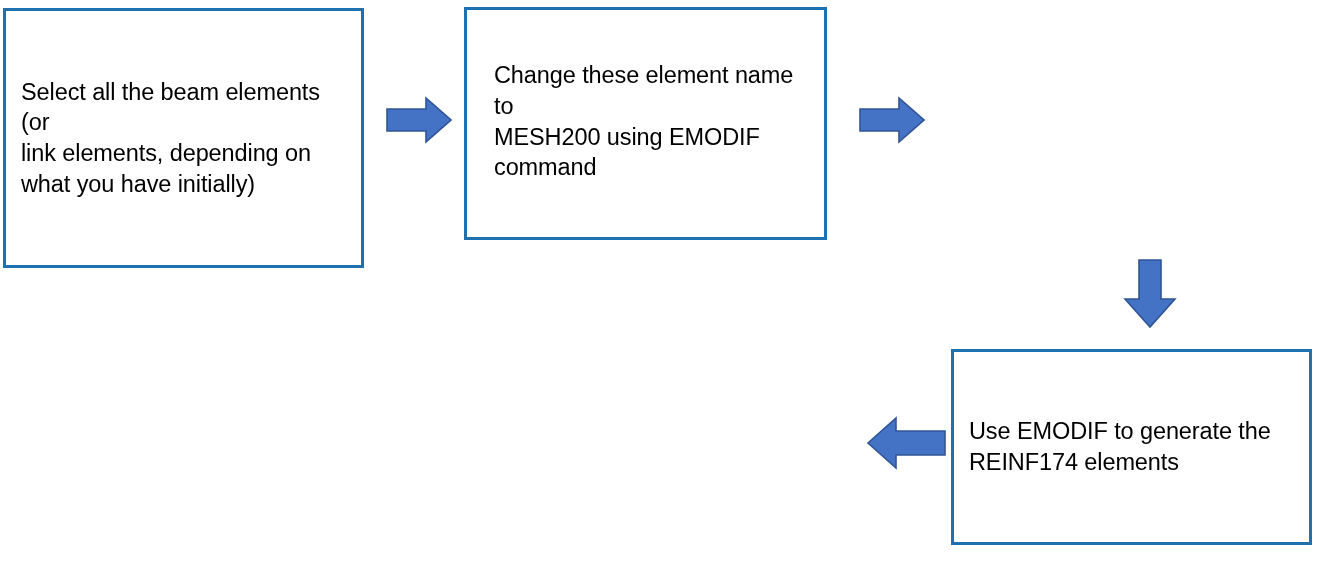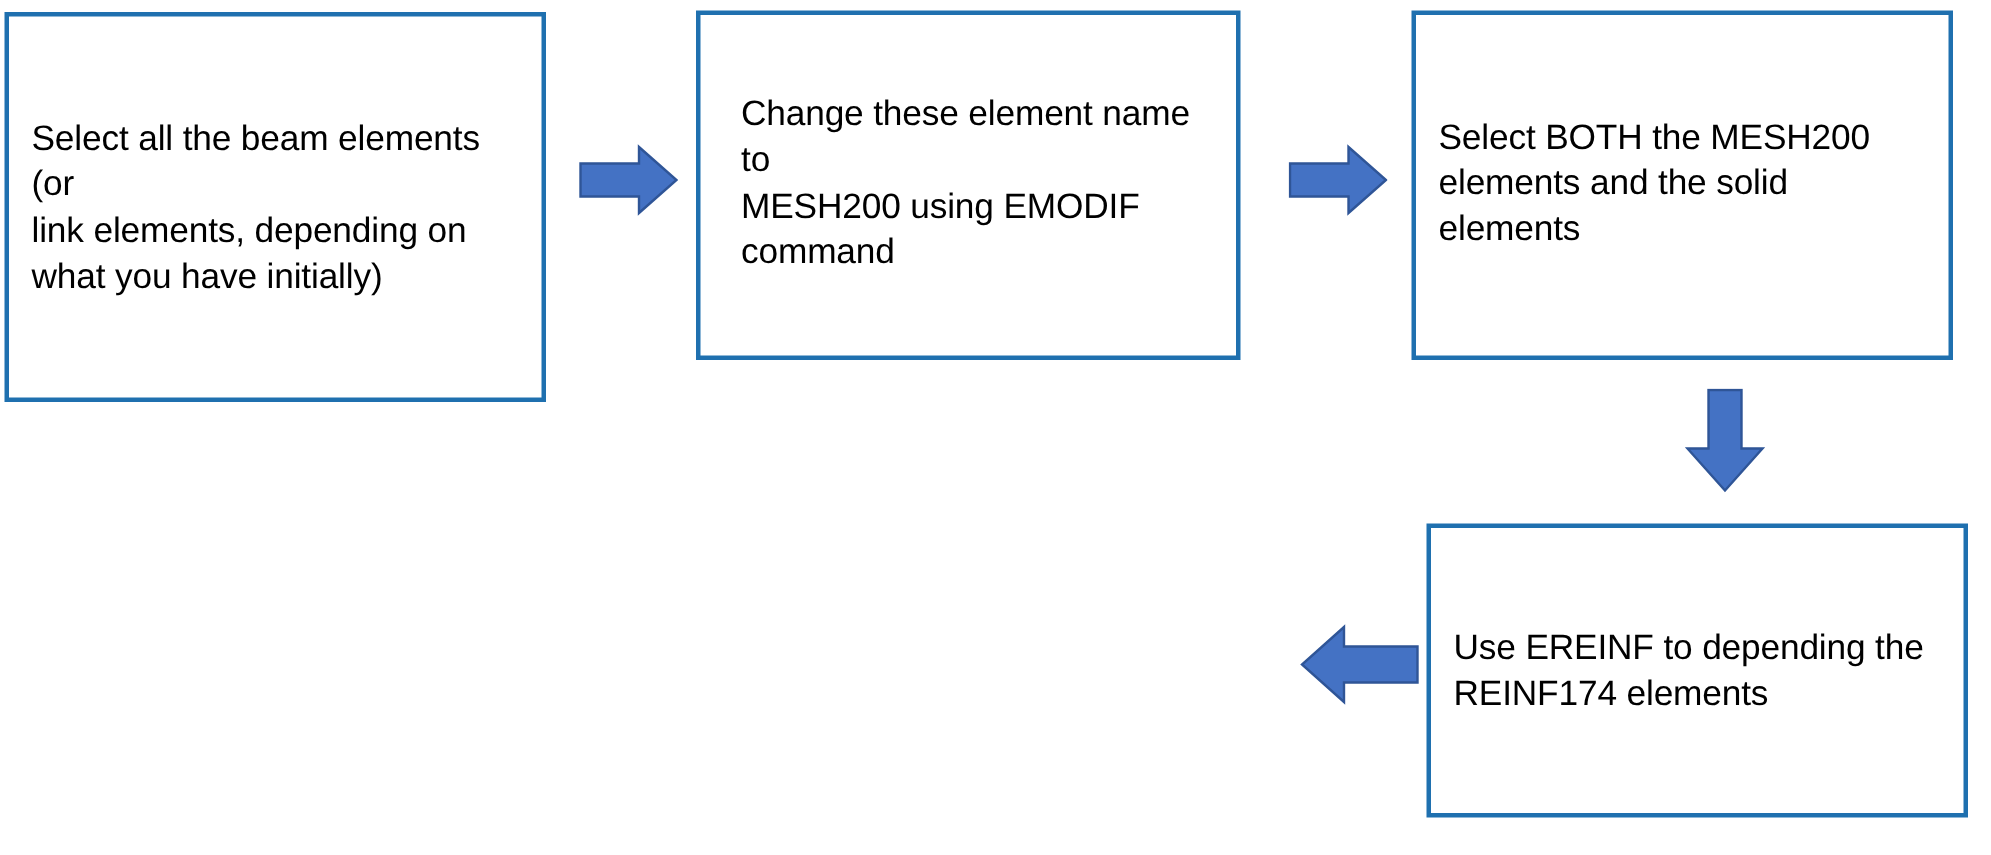--- a/index.html
+++ b/index.html
@@ -89,34 +89,29 @@
 MESH200 using EMODIF
 command</span>
   </div>
 
   <div class="arrow" id="arrow-2">
     <svg width="66" height="48" viewBox="0 0 66 48" xmlns="http://www.w3.org/2000/svg">
       <polygon points="1,13 40,13 40,2 65,24 40,46 40,35 1,35" fill="#4472C4" stroke="#2F5597" stroke-width="1.6" stroke-linejoin="miter"></polygon>
     </svg>
   </div>
 
-  <div class="flow-box" id="box-select-both">
-    <span class="flow-box-text">Select BOTH the MESH200
-elements and the solid
-elements</span>
-  </div>
 
   <div class="arrow" id="arrow-3">
     <svg width="56" height="70" viewBox="0 0 56 70" xmlns="http://www.w3.org/2000/svg">
       <polygon points="17,1 39,1 39,40 53,40 28,68 3,40 17,40" fill="#4472C4" stroke="#2F5597" stroke-width="1.6" stroke-linejoin="miter"></polygon>
     </svg>
   </div>
 
   <div class="flow-box" id="box-ereinf">
-    <span class="flow-box-text">Use EREINF to depending the
+    <span class="flow-box-text">Use EMODIF to generate the
 REINF174 elements</span>
   </div>
 
   <div class="arrow" id="arrow-4">
     <svg width="80" height="56" viewBox="0 0 80 56" xmlns="http://www.w3.org/2000/svg">
       <polygon points="79,16 30,16 30,3 2,28 30,53 30,40 79,40" fill="#4472C4" stroke="#2F5597" stroke-width="1.6" stroke-linejoin="miter"></polygon>
     </svg>
   </div>
 
 

